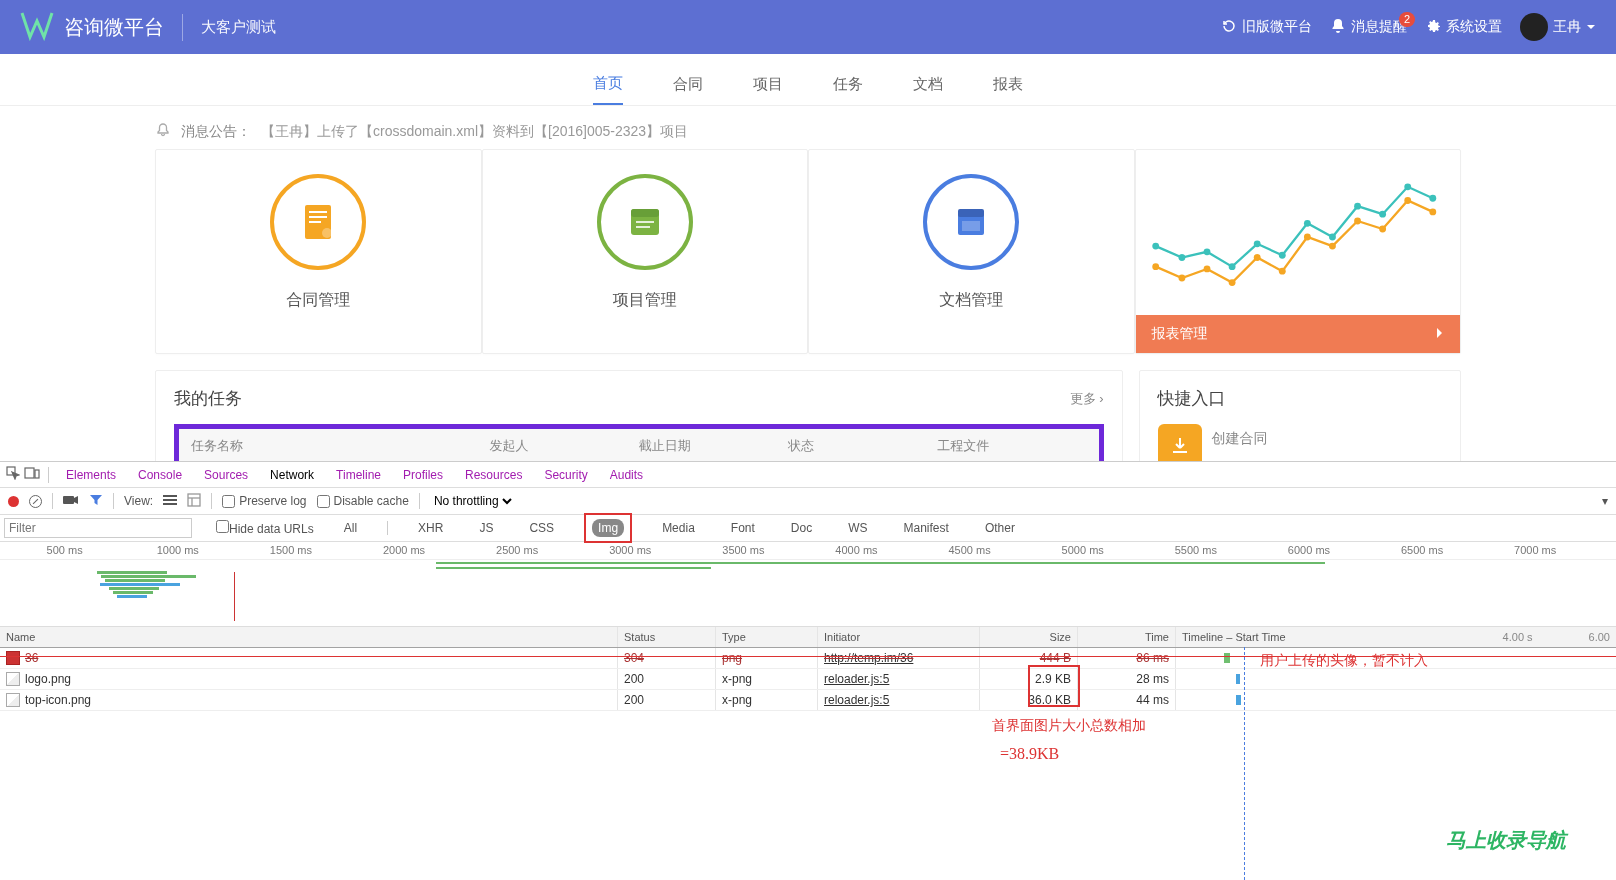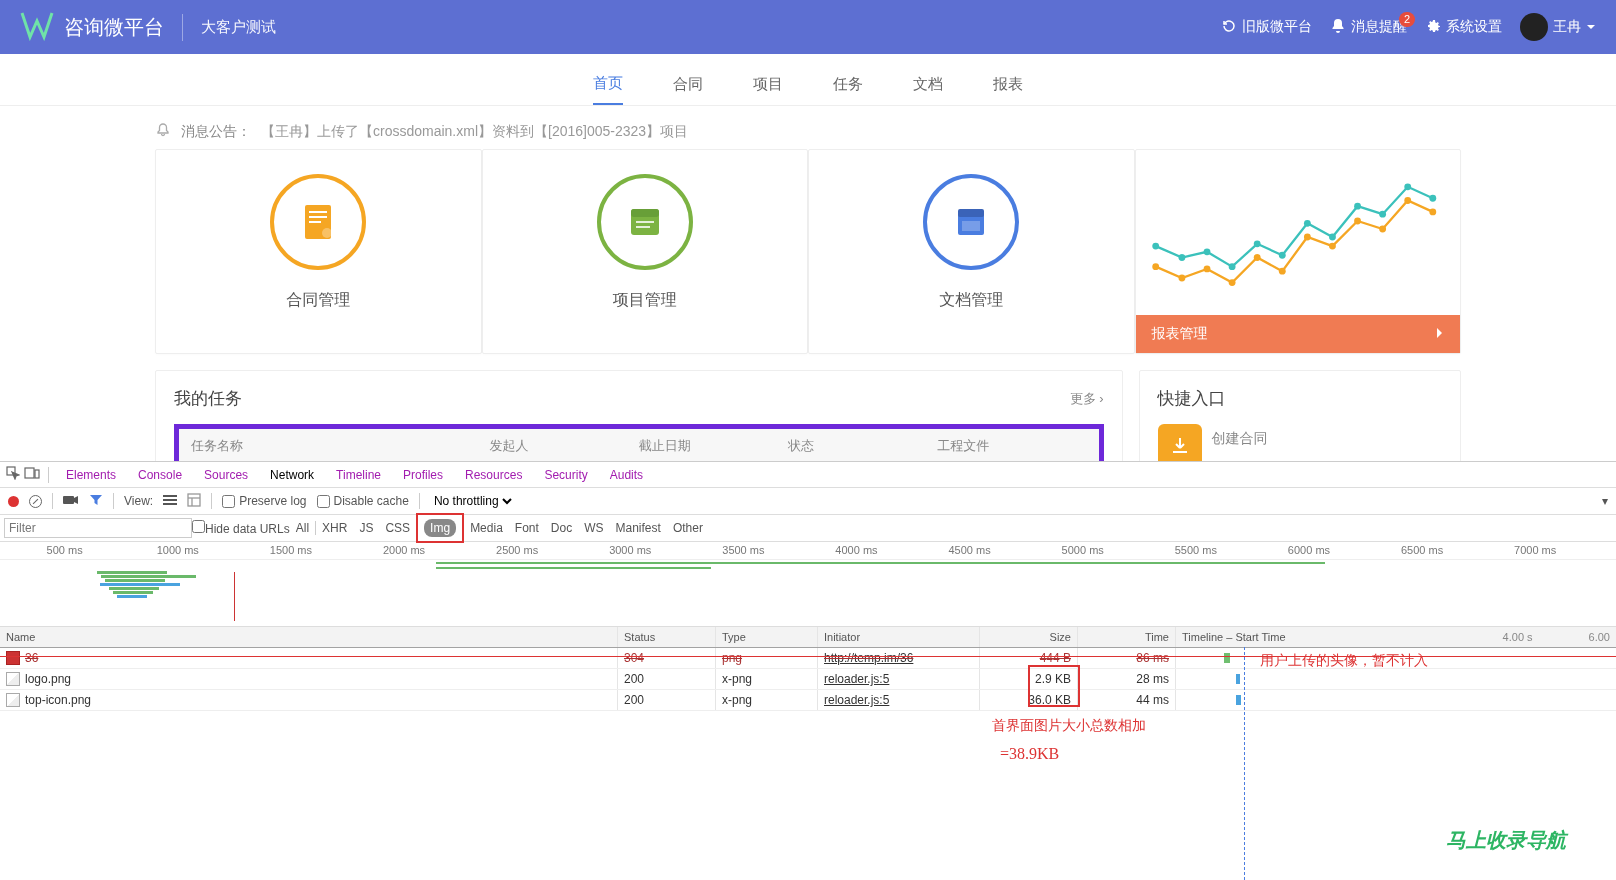--- a/index.html
+++ b/index.html
@@ -49,21 +49,21 @@
 .dev-tabs .dtab.active { color: #000; }
 
 .dev-toolbar { display: flex; align-items: center; height: 27px; border-bottom: 1px solid #ddd; padding: 0 8px; gap: 10px; color: #555; }
 .dev-toolbar .record-dot { width: 11px; height: 11px; border-radius: 50%; background: #d33; }
 .dev-toolbar .ban-icon { width: 13px; height: 13px; border: 1.5px solid #666; border-radius: 50%; position: relative; }
 .dev-toolbar .ban-icon:after { content:''; position:absolute; left:2px; right:2px; top:50%; border-top:1.5px solid #666; transform: rotate(-45deg); }
 .dev-toolbar .sep { width:1px; height:16px; background:#ccc; }
 .dev-toolbar label { display:flex; align-items:center; gap:4px; }
 .dev-toolbar select { font-size:12px; border:none; background:transparent; }
 
-.filter-row { display: flex; align-items: center; height: 27px; border-bottom: 1px solid #ddd; padding: 0 4px; gap: 0; color: #555; }
+.filter-row { display: flex; align-items: center; height: 27px; border-bottom: 1px solid #ddd; padding: 0 4px; gap: 24px; color: #555; }
 .filter-row input.filter-input { width: 188px; height: 20px; font-size: 12px; padding: 0 4px; border: 1px solid #ccc; }
 .filter-row .ftab { padding: 2px 6px; cursor: pointer; }
 .filter-row .ftab.selected { background: #888; color: #fff; border-radius: 8px; }
 .filter-row .img-highlight { border: 2px solid #d33; padding: 6px; }
 
 .timeline-strip { height: 85px; border-bottom: 1px solid #ddd; position: relative; overflow: hidden; }
 .timeline-ticks { position: relative; height: 18px; border-bottom: 1px solid #eee; }
 .timeline-ticks .tick { position: absolute; top: 2px; font-size: 11px; color: #777; transform: translateX(-50%); }
 .wf-green-top { position:absolute; left:27%; right:18%; top:20px; border-top:2px solid #6ab96a; }
 .wf-green-top2 { position:absolute; left:27%; right:56%; top:25px; border-top:2px solid #6ab96a; }

